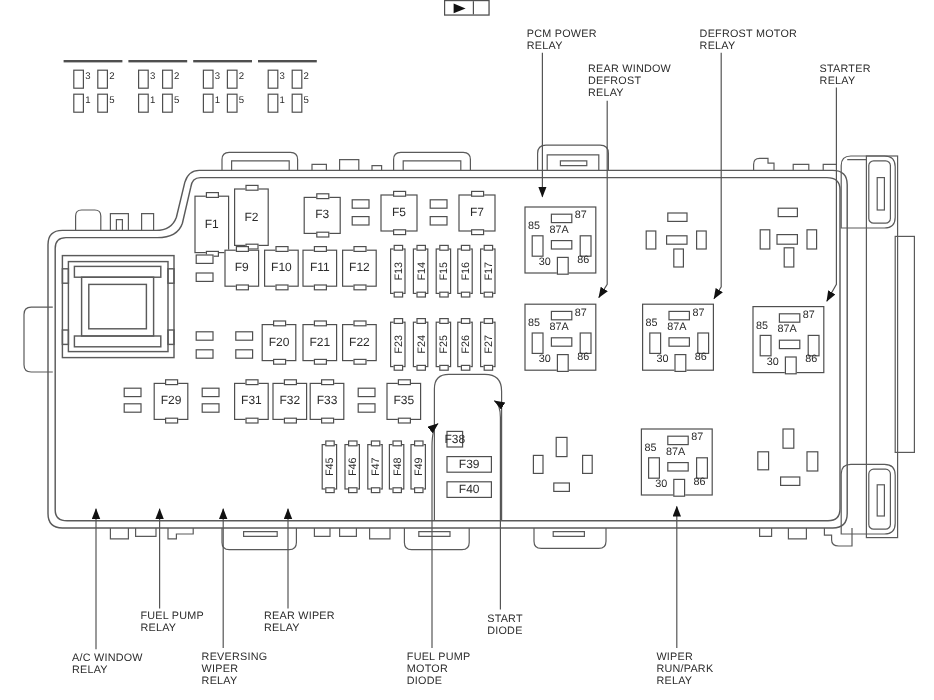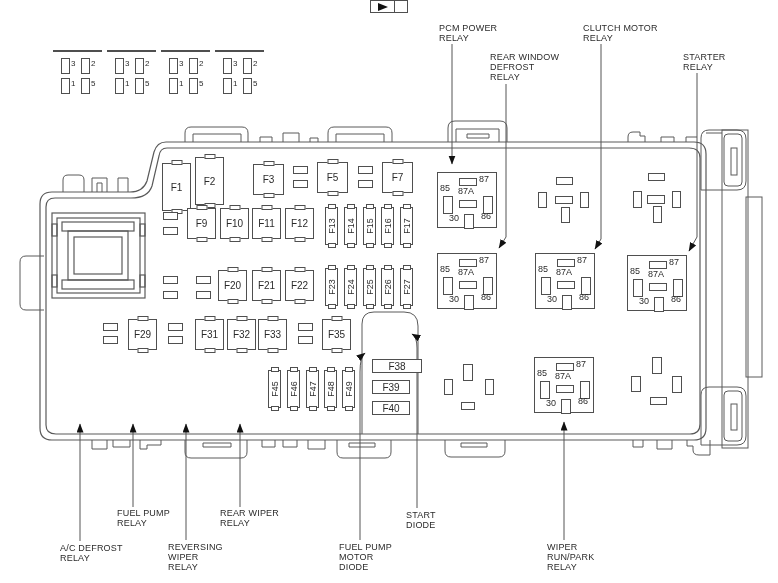--- a/index.html
+++ b/index.html
@@ -152,21 +152,21 @@
       <div class="fuse notch" style="left: 252px; top: 208px; width: 29px; height: 31px;">F11</div>
       <div class="fuse notch" style="left: 285px; top: 208px; width: 29px; height: 31px;">F12</div>
       <div class="fuse notch" style="left: 218px; top: 270px; width: 29px; height: 31px;">F20</div>
       <div class="fuse notch" style="left: 252px; top: 270px; width: 29px; height: 31px;">F21</div>
       <div class="fuse notch" style="left: 285px; top: 270px; width: 29px; height: 31px;">F22</div>
       <div class="fuse notch" style="left: 128px; top: 319px; width: 29px; height: 31px;">F29</div>
       <div class="fuse notch" style="left: 195px; top: 319px; width: 29px; height: 31px;">F31</div>
       <div class="fuse notch" style="left: 227px; top: 319px; width: 29px; height: 31px;">F32</div>
       <div class="fuse notch" style="left: 258px; top: 319px; width: 29px; height: 31px;">F33</div>
       <div class="fuse notch" style="left: 322px; top: 319px; width: 29px; height: 31px;">F35</div>
-      <div class="fuse" style="left: 372px; top: 359px; width: 50px; height: 14px;">F38</div>
+      <div class="fuse" style="left: 372px; top: 359px; width: 14px; height: 14px;">F38</div>
       <div class="fuse" style="left: 372px; top: 380px; width: 38px; height: 14px;">F39</div>
       <div class="fuse" style="left: 372px; top: 401px; width: 38px; height: 14px;">F40</div>
       <div class="fuse vfuse notch" style="left: 325px; top: 207px; width: 13px; height: 38px;">
         <span>F13</span>
       </div>
       <div class="fuse vfuse notch" style="left: 344px; top: 207px; width: 13px; height: 38px;">
         <span>F14</span>
       </div>
       <div class="fuse vfuse notch" style="left: 363px; top: 207px; width: 13px; height: 38px;">
         <span>F15</span>
@@ -352,29 +352,29 @@
       <div class="callout" style="left: 439px; top: 23px;">
         <div>PCM POWER</div>
         <div>RELAY</div>
       </div>
       <div class="callout" style="left: 490px; top: 52px;">
         <div>REAR WINDOW</div>
         <div>DEFROST</div>
         <div>RELAY</div>
       </div>
       <div class="callout" style="left: 583px; top: 23px;">
-        <div>CLUTCH MOTOR</div>
+        <div>DEFROST MOTOR</div>
         <div>RELAY</div>
       </div>
       <div class="callout" style="left: 683px; top: 52px;">
         <div>STARTER</div>
         <div>RELAY</div>
       </div>
       <div class="callout" style="left: 60px; top: 543px;">
-        <div>A/C DEFROST</div>
+        <div>A/C WINDOW</div>
         <div>RELAY</div>
       </div>
       <div class="callout" style="left: 117px; top: 508px;">
         <div>FUEL PUMP</div>
         <div>RELAY</div>
       </div>
       <div class="callout" style="left: 168px; top: 542px;">
         <div>REVERSING</div>
         <div>WIPER</div>
         <div>RELAY</div>

